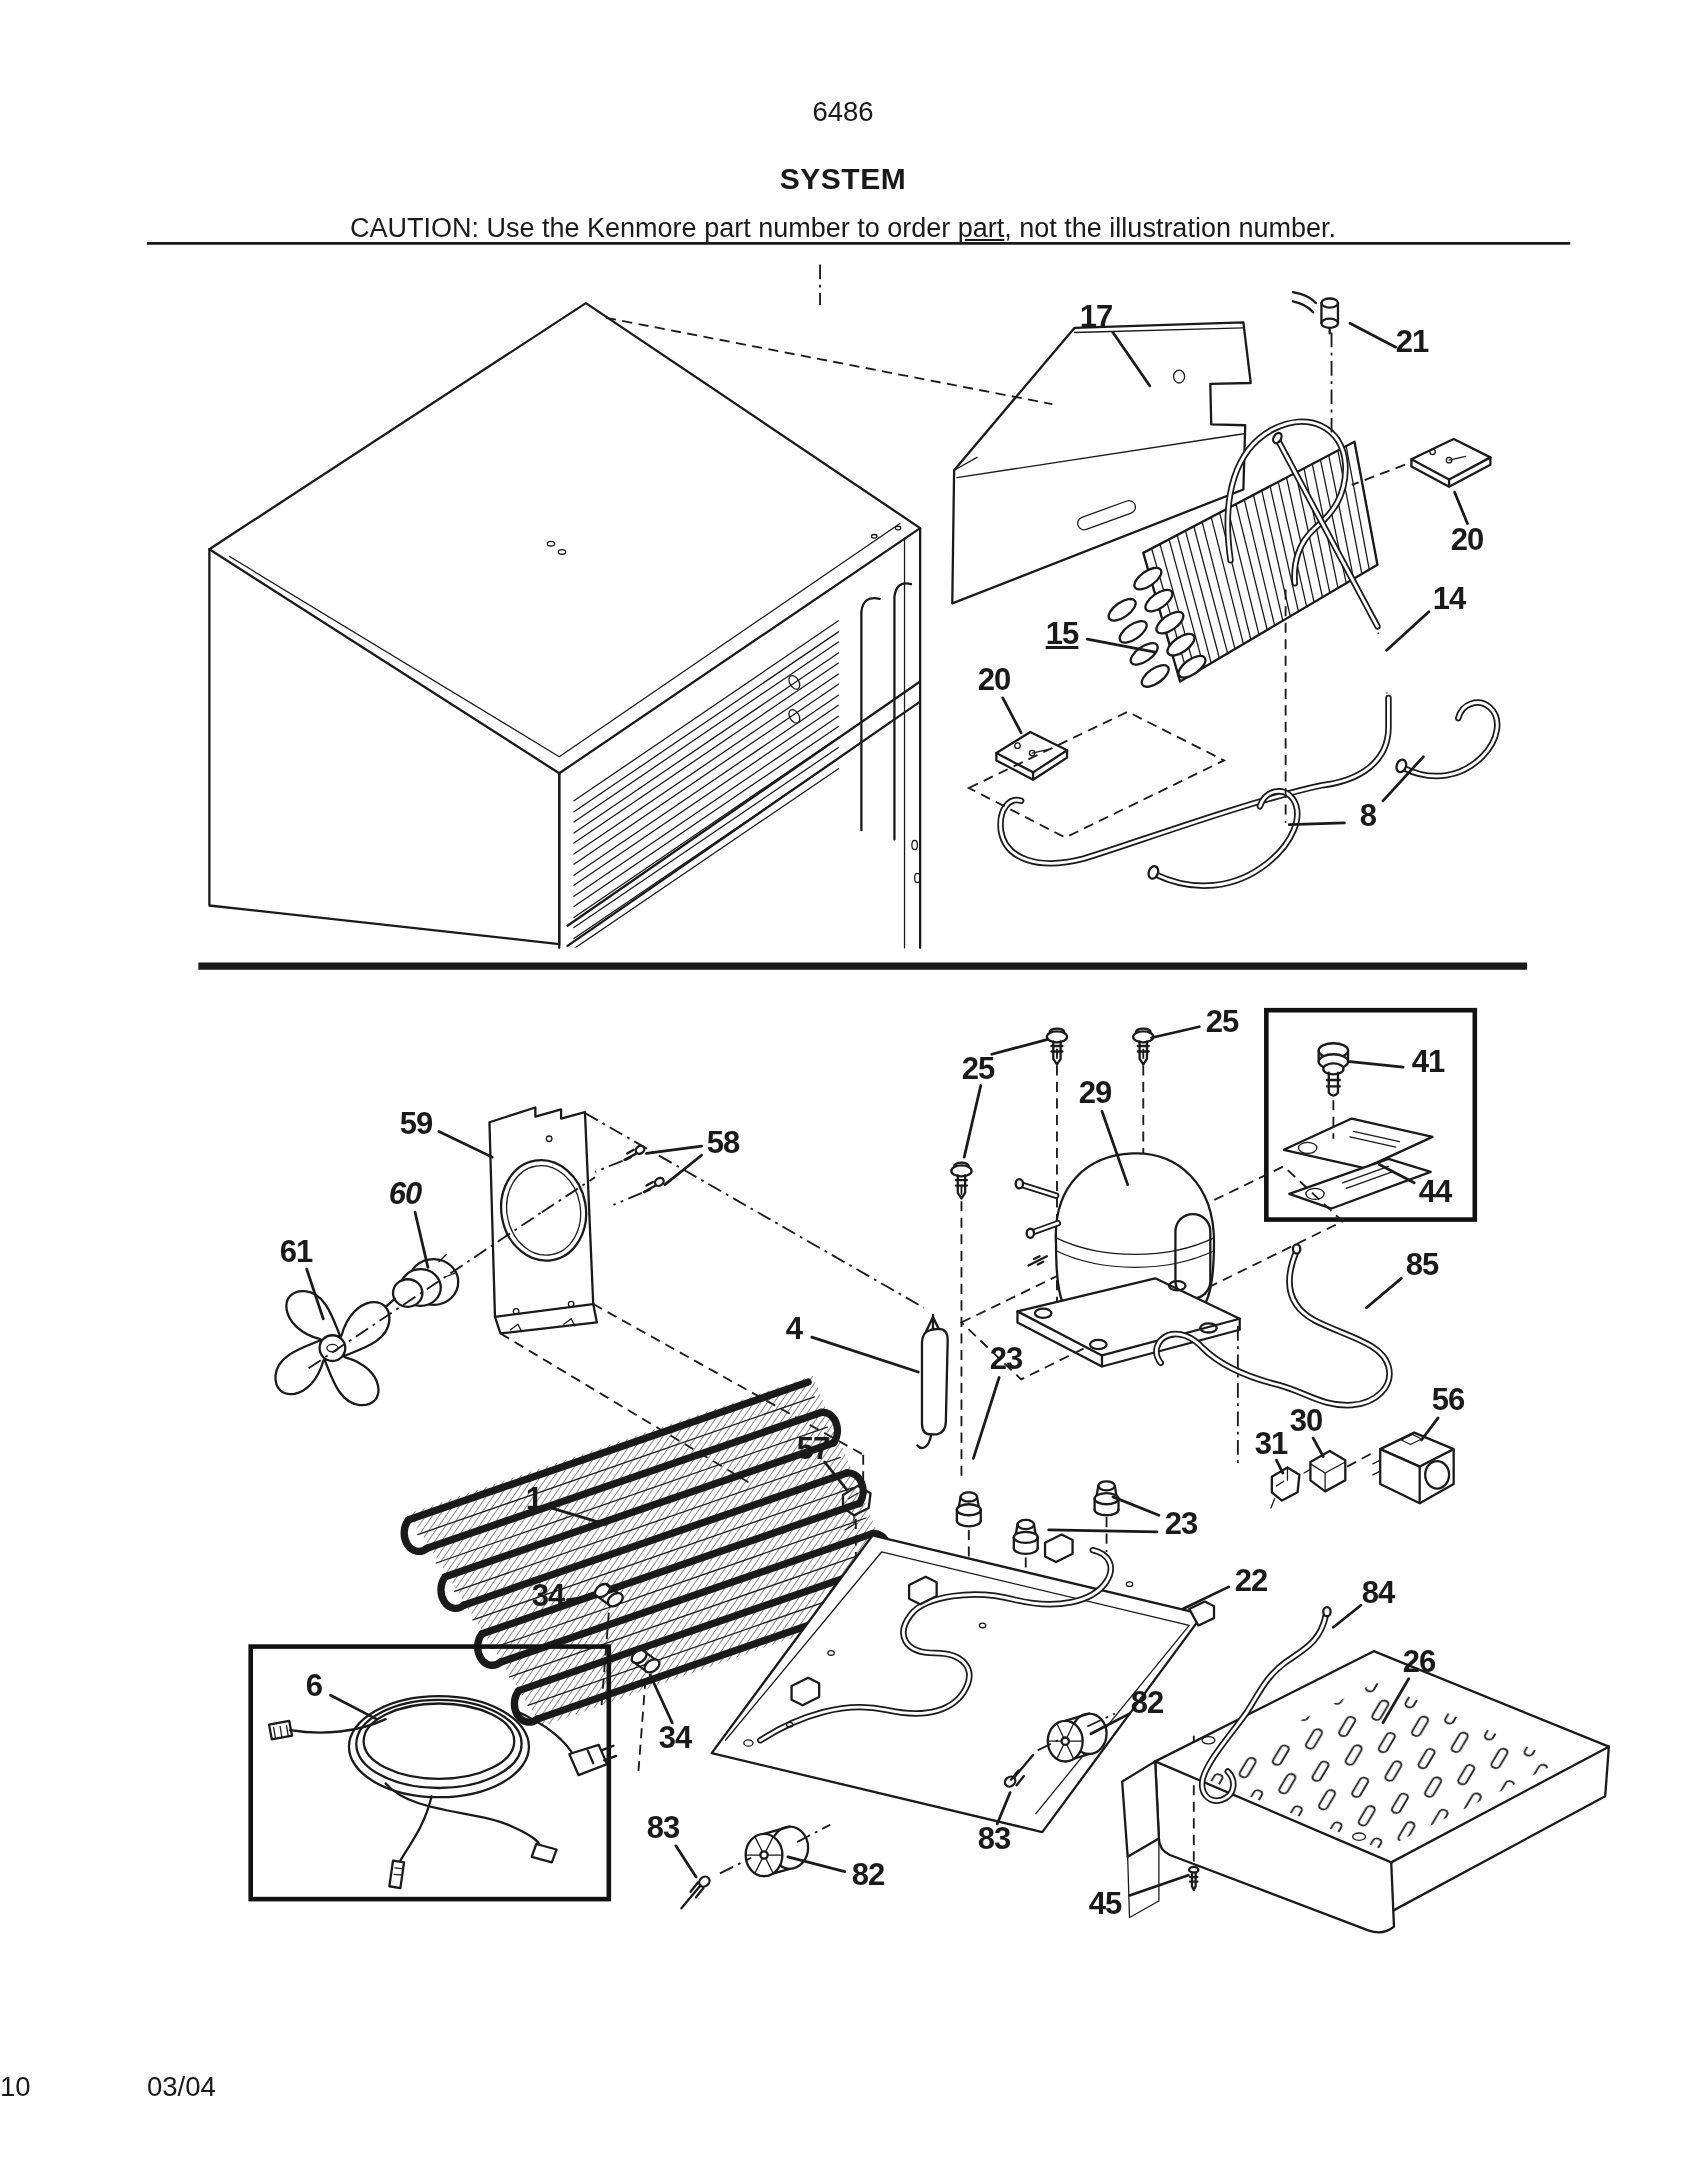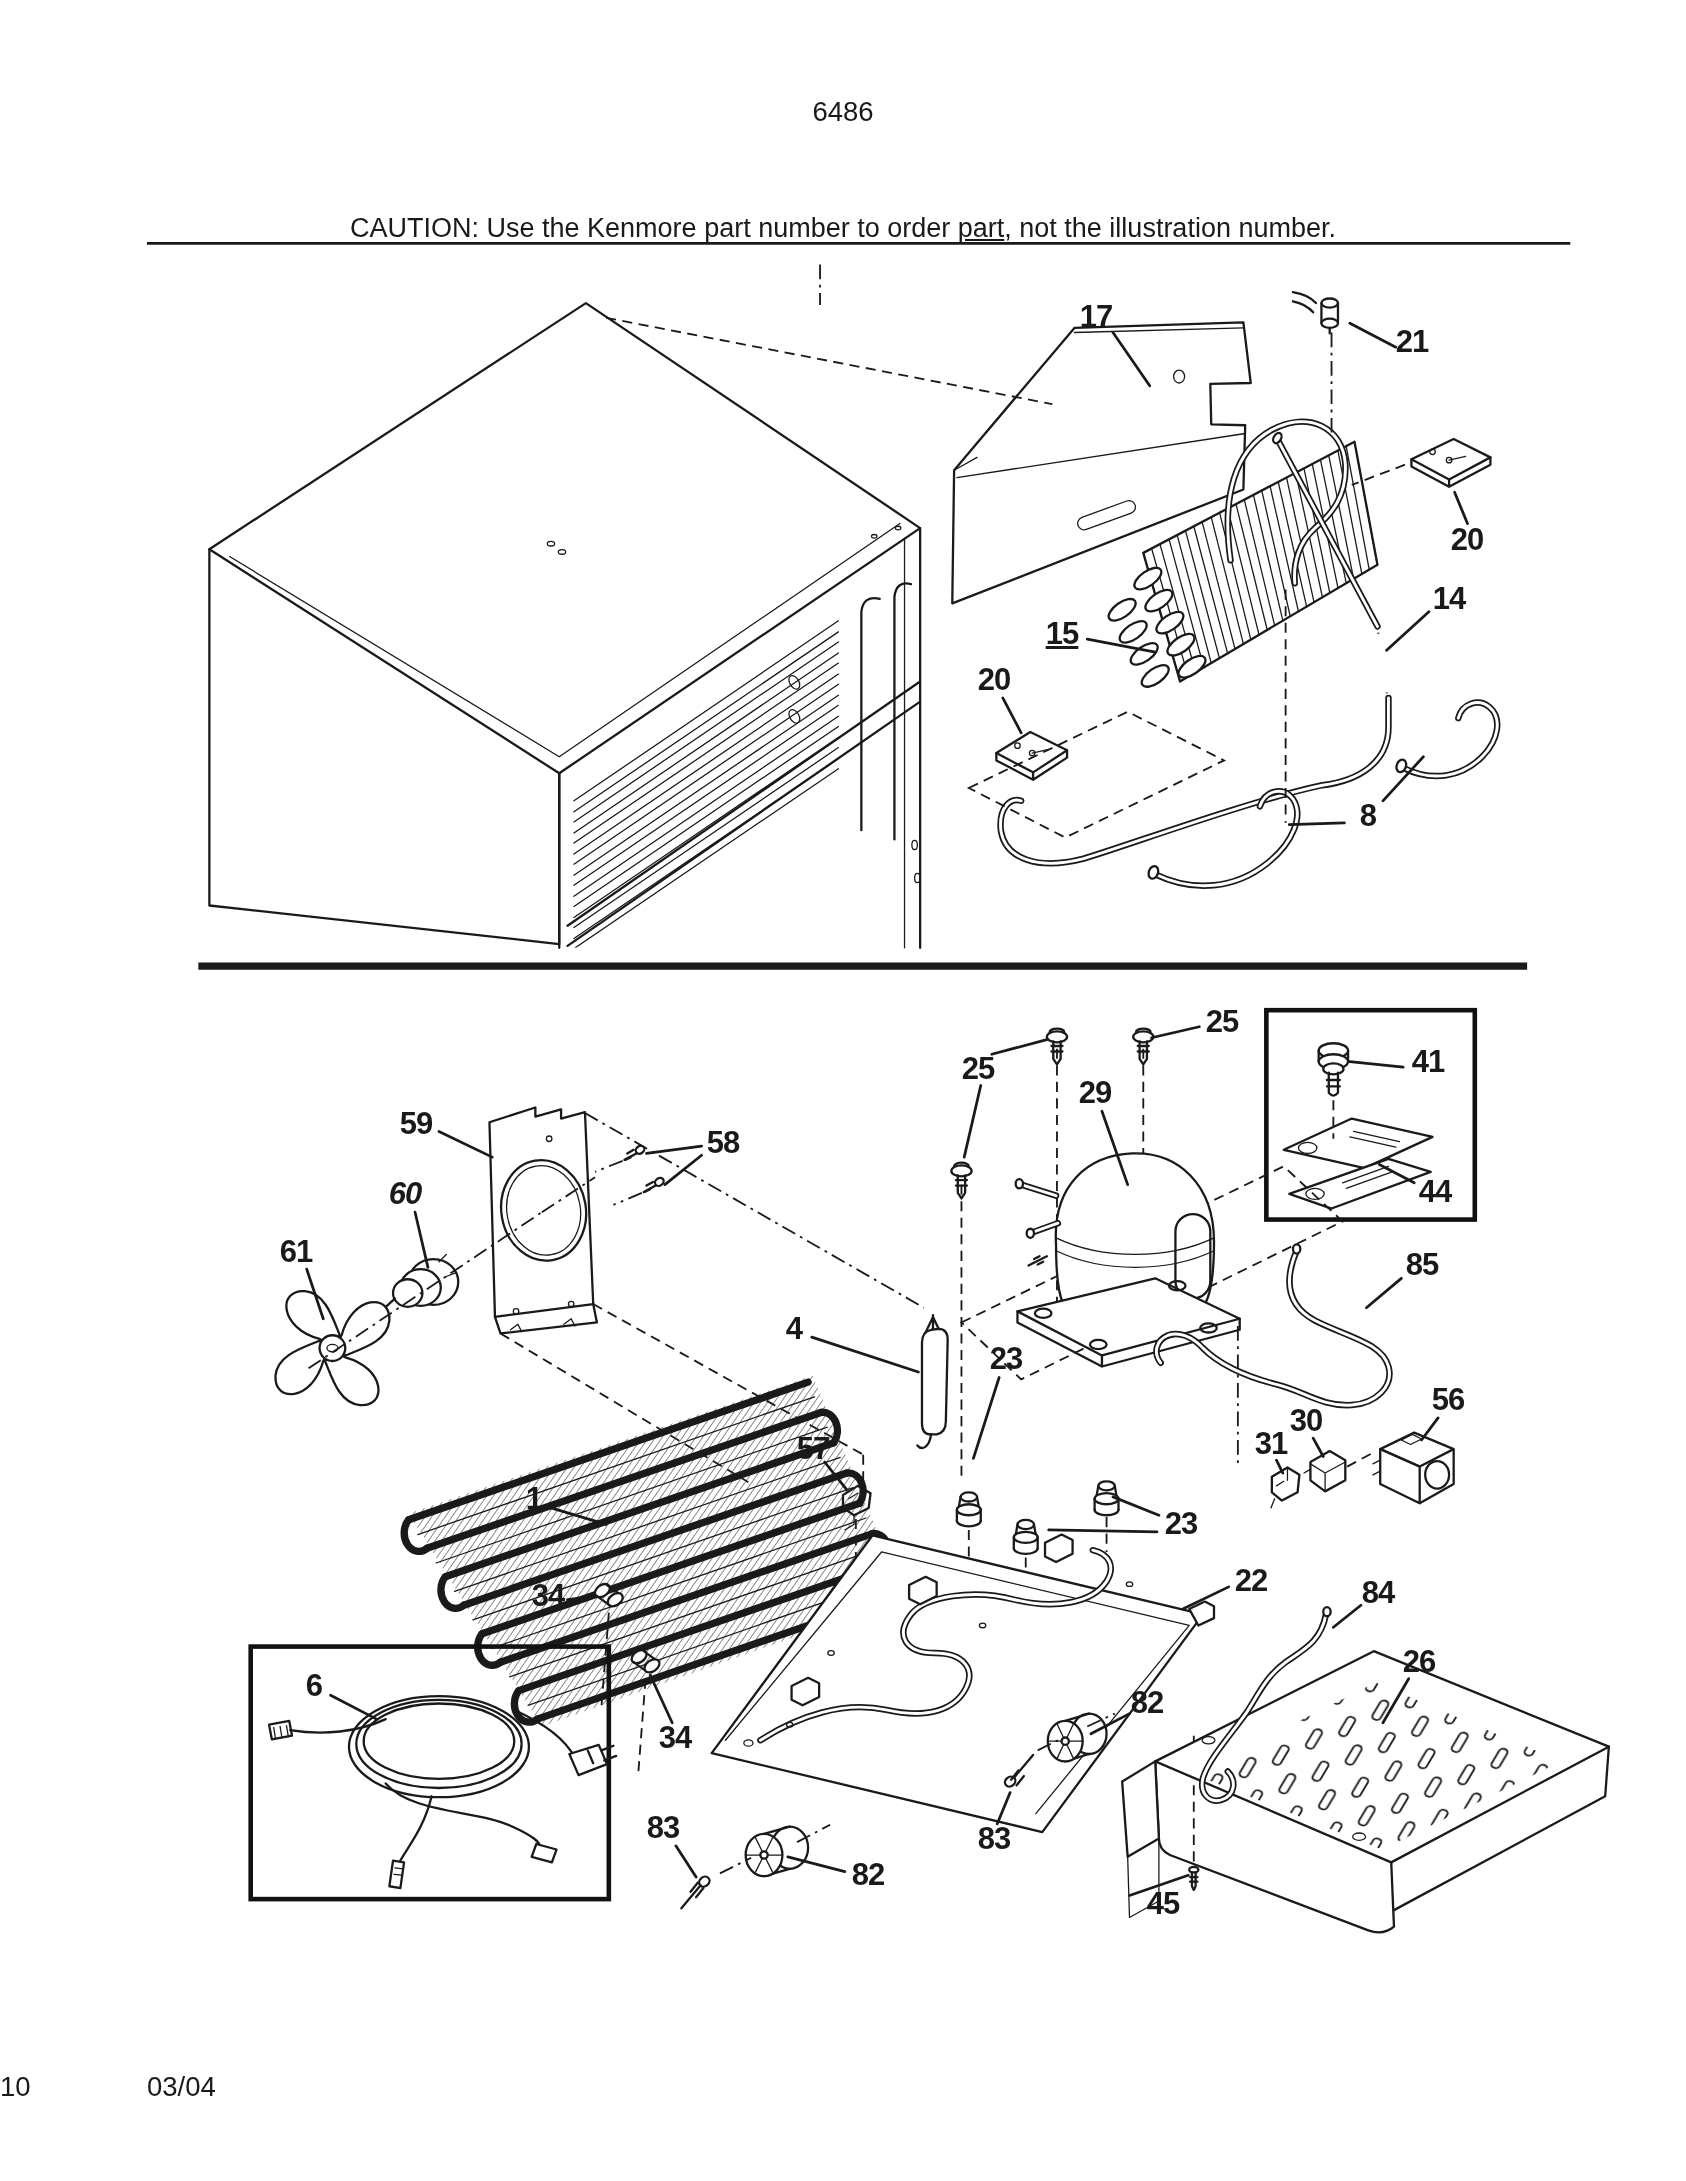--- a/index.html
+++ b/index.html
@@ -28,20 +28,21 @@
   .rule{stroke:var(--ink);}
   #callouts .callout{position:absolute;transform:translate(-50%,-50%);
       font:700 31px "Liberation Sans",sans-serif;color:var(--ink);letter-spacing:-0.9px;white-space:nowrap;}
 </style>
 </head>
 <body>
 
 <div class="page">
 
   <div class="hdr-model">6486</div>
+  <div class="hdr-title">SYSTEM</div>
   <div class="hdr-caution"><span>CAUTION: Use the Kenmore part number to order </span><span class="u">part</span><span>, not the illustration number.</span></div>
 
   <svg class="art" width="1686" height="2182" viewBox="0 0 1836 2376">
     <defs>
       <pattern id="hatch" width="6" height="6" patternUnits="userSpaceOnUse" patternTransform="rotate(35)">
         <line x1="0" y1="0" x2="0" y2="6" stroke="#3a3a3a" stroke-width="1.7"></line>
       </pattern>
       <pattern id="slots" width="46" height="58" patternUnits="userSpaceOnUse" patternTransform="matrix(0.94,0.38,-0.5,0.84,0,0)">
         <rect x="5" y="5" width="9" height="24" rx="4" fill="none" stroke="#1a1a1a" stroke-width="2"></rect>
         <rect x="27" y="32" width="9" height="24" rx="4" fill="none" stroke="#1a1a1a" stroke-width="2"></rect>
@@ -440,19 +441,19 @@
       <div class="callout" style="left: 1251px; top: 1581px;">22</div>
       <div class="callout" style="left: 1378px; top: 1593px;">84</div>
       <div class="callout" style="left: 1419px; top: 1662px;">26</div>
       <div class="callout" style="left: 548px; top: 1596px;">34</div>
       <div class="callout" style="left: 1147px; top: 1703px;">82</div>
       <div class="callout" style="left: 675px; top: 1738px;">34</div>
       <div class="callout" style="left: 314px; top: 1686px;">6</div>
       <div class="callout" style="left: 663px; top: 1828px;">83</div>
       <div class="callout" style="left: 994px; top: 1839px;">83</div>
       <div class="callout" style="left: 868px; top: 1875px;">82</div>
-      <div class="callout" style="left: 1163px; top: 1904px;">45</div>
+      <div class="callout" style="left: 1105px; top: 1904px;">45</div>
     </div>
 
   <div class="footer-date">03/04</div>
   <div class="footer-page">10</div>
 </div>
 
 
 </body></html>

